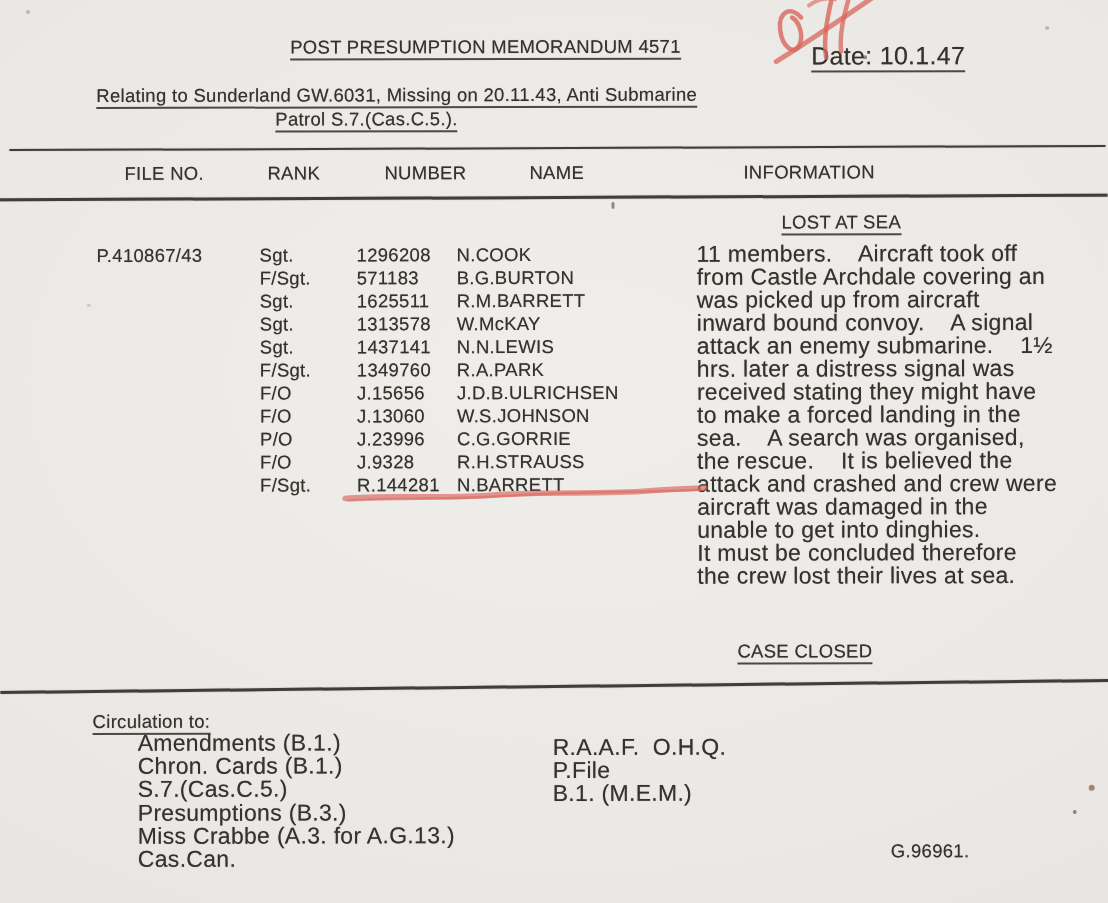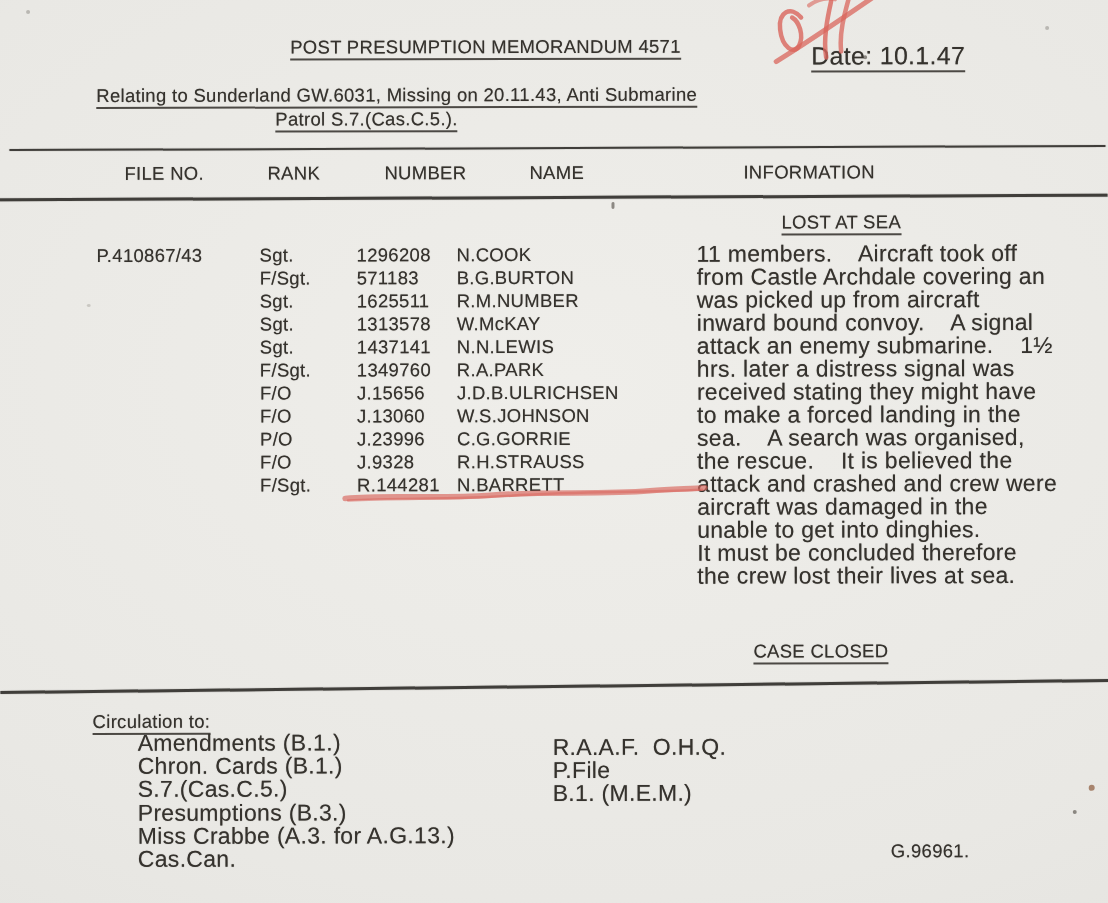--- a/index.html
+++ b/index.html
@@ -60,21 +60,21 @@
           <span class="c-name">N.COOK</span>
         </div>
       <div class="crew-row">
           <span class="c-rank">F/Sgt.</span>
           <span class="c-number">571183</span>
           <span class="c-name">B.G.BURTON</span>
         </div>
       <div class="crew-row">
           <span class="c-rank">Sgt.</span>
           <span class="c-number">1625511</span>
-          <span class="c-name">R.M.NUMBER</span>
+          <span class="c-name">R.M.BARRETT</span>
         </div>
       <div class="crew-row">
           <span class="c-rank">Sgt.</span>
           <span class="c-number">1313578</span>
           <span class="c-name">W.McKAY</span>
         </div>
       <div class="crew-row">
           <span class="c-rank">Sgt.</span>
           <span class="c-number">1437141</span>
           <span class="c-name">N.N.LEWIS</span>
@@ -122,21 +122,21 @@
       <div class="iline">received stating they might have</div>
       <div class="iline">to make a forced landing in the</div>
       <div class="iline">sea.    A search was organised,</div>
       <div class="iline">the rescue.    It is believed the</div>
       <div class="iline">attack and crashed and crew were</div>
       <div class="iline">aircraft was damaged in the</div>
       <div class="iline">unable to get into dinghies.</div>
       <div class="iline">It must be concluded therefore</div>
       <div class="iline">the crew lost their lives at sea.</div>
     </div>
-    <div class="abs" style="left:737px;top:641px;margin-left:16px;"><span class="u">CASE CLOSED</span></div>
+    <div class="abs" style="left:737px;top:641px;"><span class="u">CASE CLOSED</span></div>
 
     <div class="abs" style="left:92px;top:710px;"><span class="u">Circulation to:</span></div>
     <div class="circ-list">
       <div class="iline">Amendments (B.1.)</div>
       <div class="iline">Chron. Cards (B.1.)</div>
       <div class="iline">S.7.(Cas.C.5.)</div>
       <div class="iline">Presumptions (B.3.)</div>
       <div class="iline">Miss Crabbe (A.3. for A.G.13.)</div>
       <div class="iline">Cas.Can.</div>
     </div>

